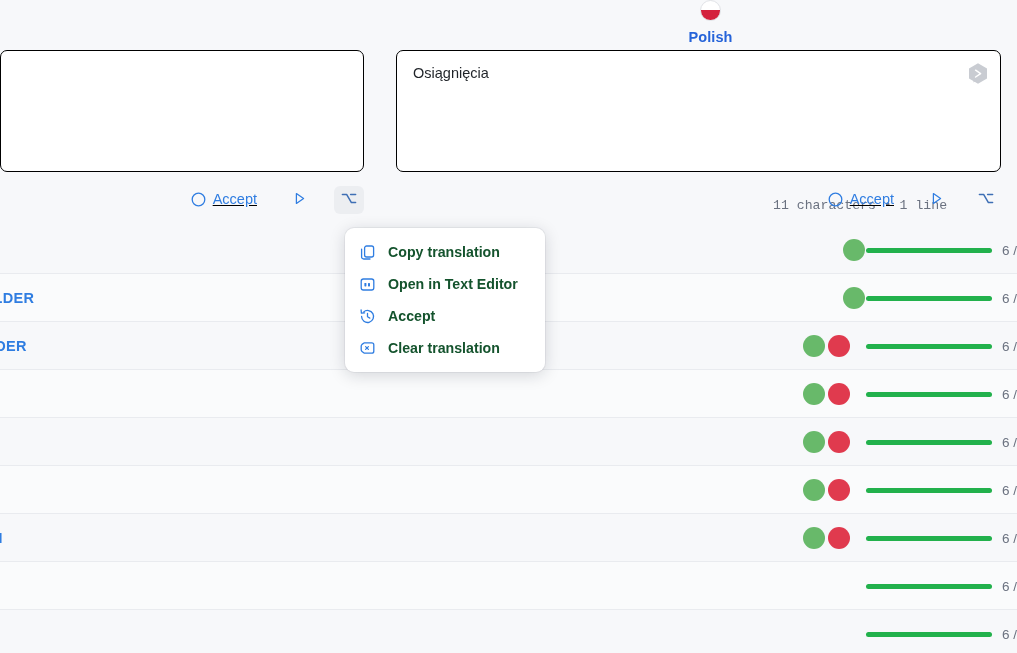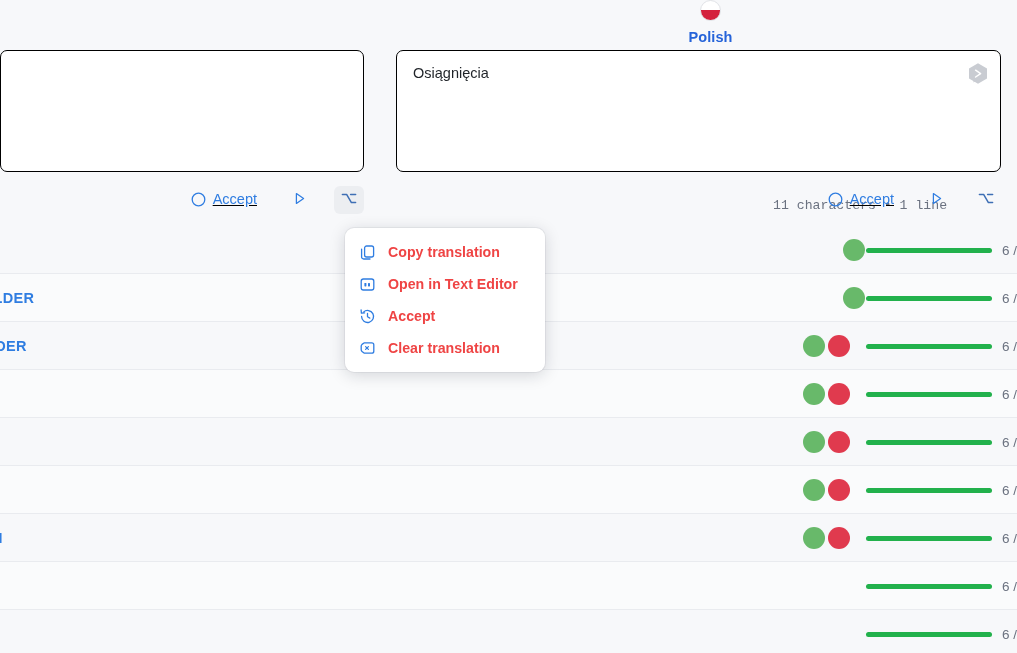--- a/index.html
+++ b/index.html
@@ -114,21 +114,21 @@
   }
   .menu-item {
     display: flex; align-items: center; gap: 12px;
     height: 32px; padding: 0 14px; cursor: pointer;
   }
   .mi-icon {
     width: 17px; height: 17px; flex: none; color: #2f7de1;
     display: flex; align-items: center; justify-content: center;
   }
   .mi-icon svg { display: block; }
-  .mi-label { font-size: 14.2px; color: #ef4444; font-weight: bold; }
+  .mi-label { font-size: 14.2px; color: #14532d; font-weight: bold; }
 </style>
 </head>
 <body>
 
 <div id="root">
 
   <div class="editor-region">
 
     <div class="pane pane-left">
       <div class="pane-head"></div>

